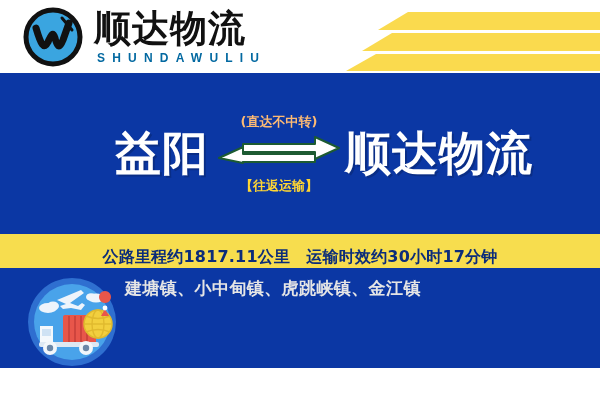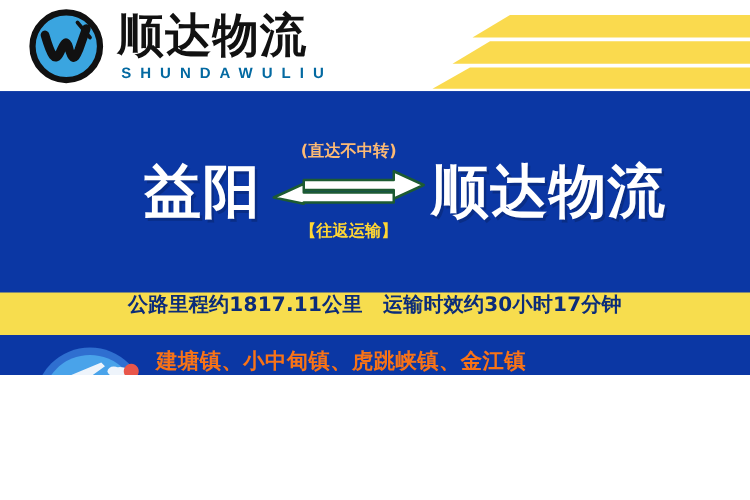--- a/index.html
+++ b/index.html
@@ -9,21 +9,21 @@
   body {
     width: 600px;
     height: 400px;
     overflow: hidden;
     font-family: "Liberation Sans", sans-serif;
     background: #ffffff;
   }
   #poster {
     position: relative;
     width: 600px;
-    height: 300px;
+    height: 368px;
     background: #0b37a4;
     overflow: hidden;
   }
 
   
   .header {
     position: absolute;
     left: 0; top: 0;
     width: 600px; height: 73px;
     background: #ffffff;
@@ -132,21 +132,21 @@
     margin-top: 13px;
   }
 
   
   .info-bar {
     position: absolute;
     left: 0; top: 234px;
     width: 600px; height: 34px;
     background: #f7dd4e;
     display: flex;
-    align-items: flex-start;
+    align-items: flex-end;
     justify-content: center;
   }
   .info-text {
     font-family: "DejaVu Sans", "Liberation Sans", sans-serif;
     font-size: 16px;
     font-weight: bold;
     color: #0b2c7a;
     white-space: nowrap;
     letter-spacing: 0.2px;
   }
@@ -158,21 +158,21 @@
     width: 600px; height: 132px;
     background: #0b37a4;
   }
   .towns {
     position: absolute;
     left: 125px; top: 277px;
     width: 420px;
     font-family: "DejaVu Sans", "Liberation Sans", sans-serif;
     font-size: 17px;
     font-weight: bold;
-    color: #f97316;
+    color: #e5e5e5;
     white-space: nowrap;
     letter-spacing: 0.4px;
   }
   .logistics-icon {
     position: absolute;
     left: 26px; top: 276px;
     width: 92px; height: 92px;
   }
   .divider {
     position: absolute;

